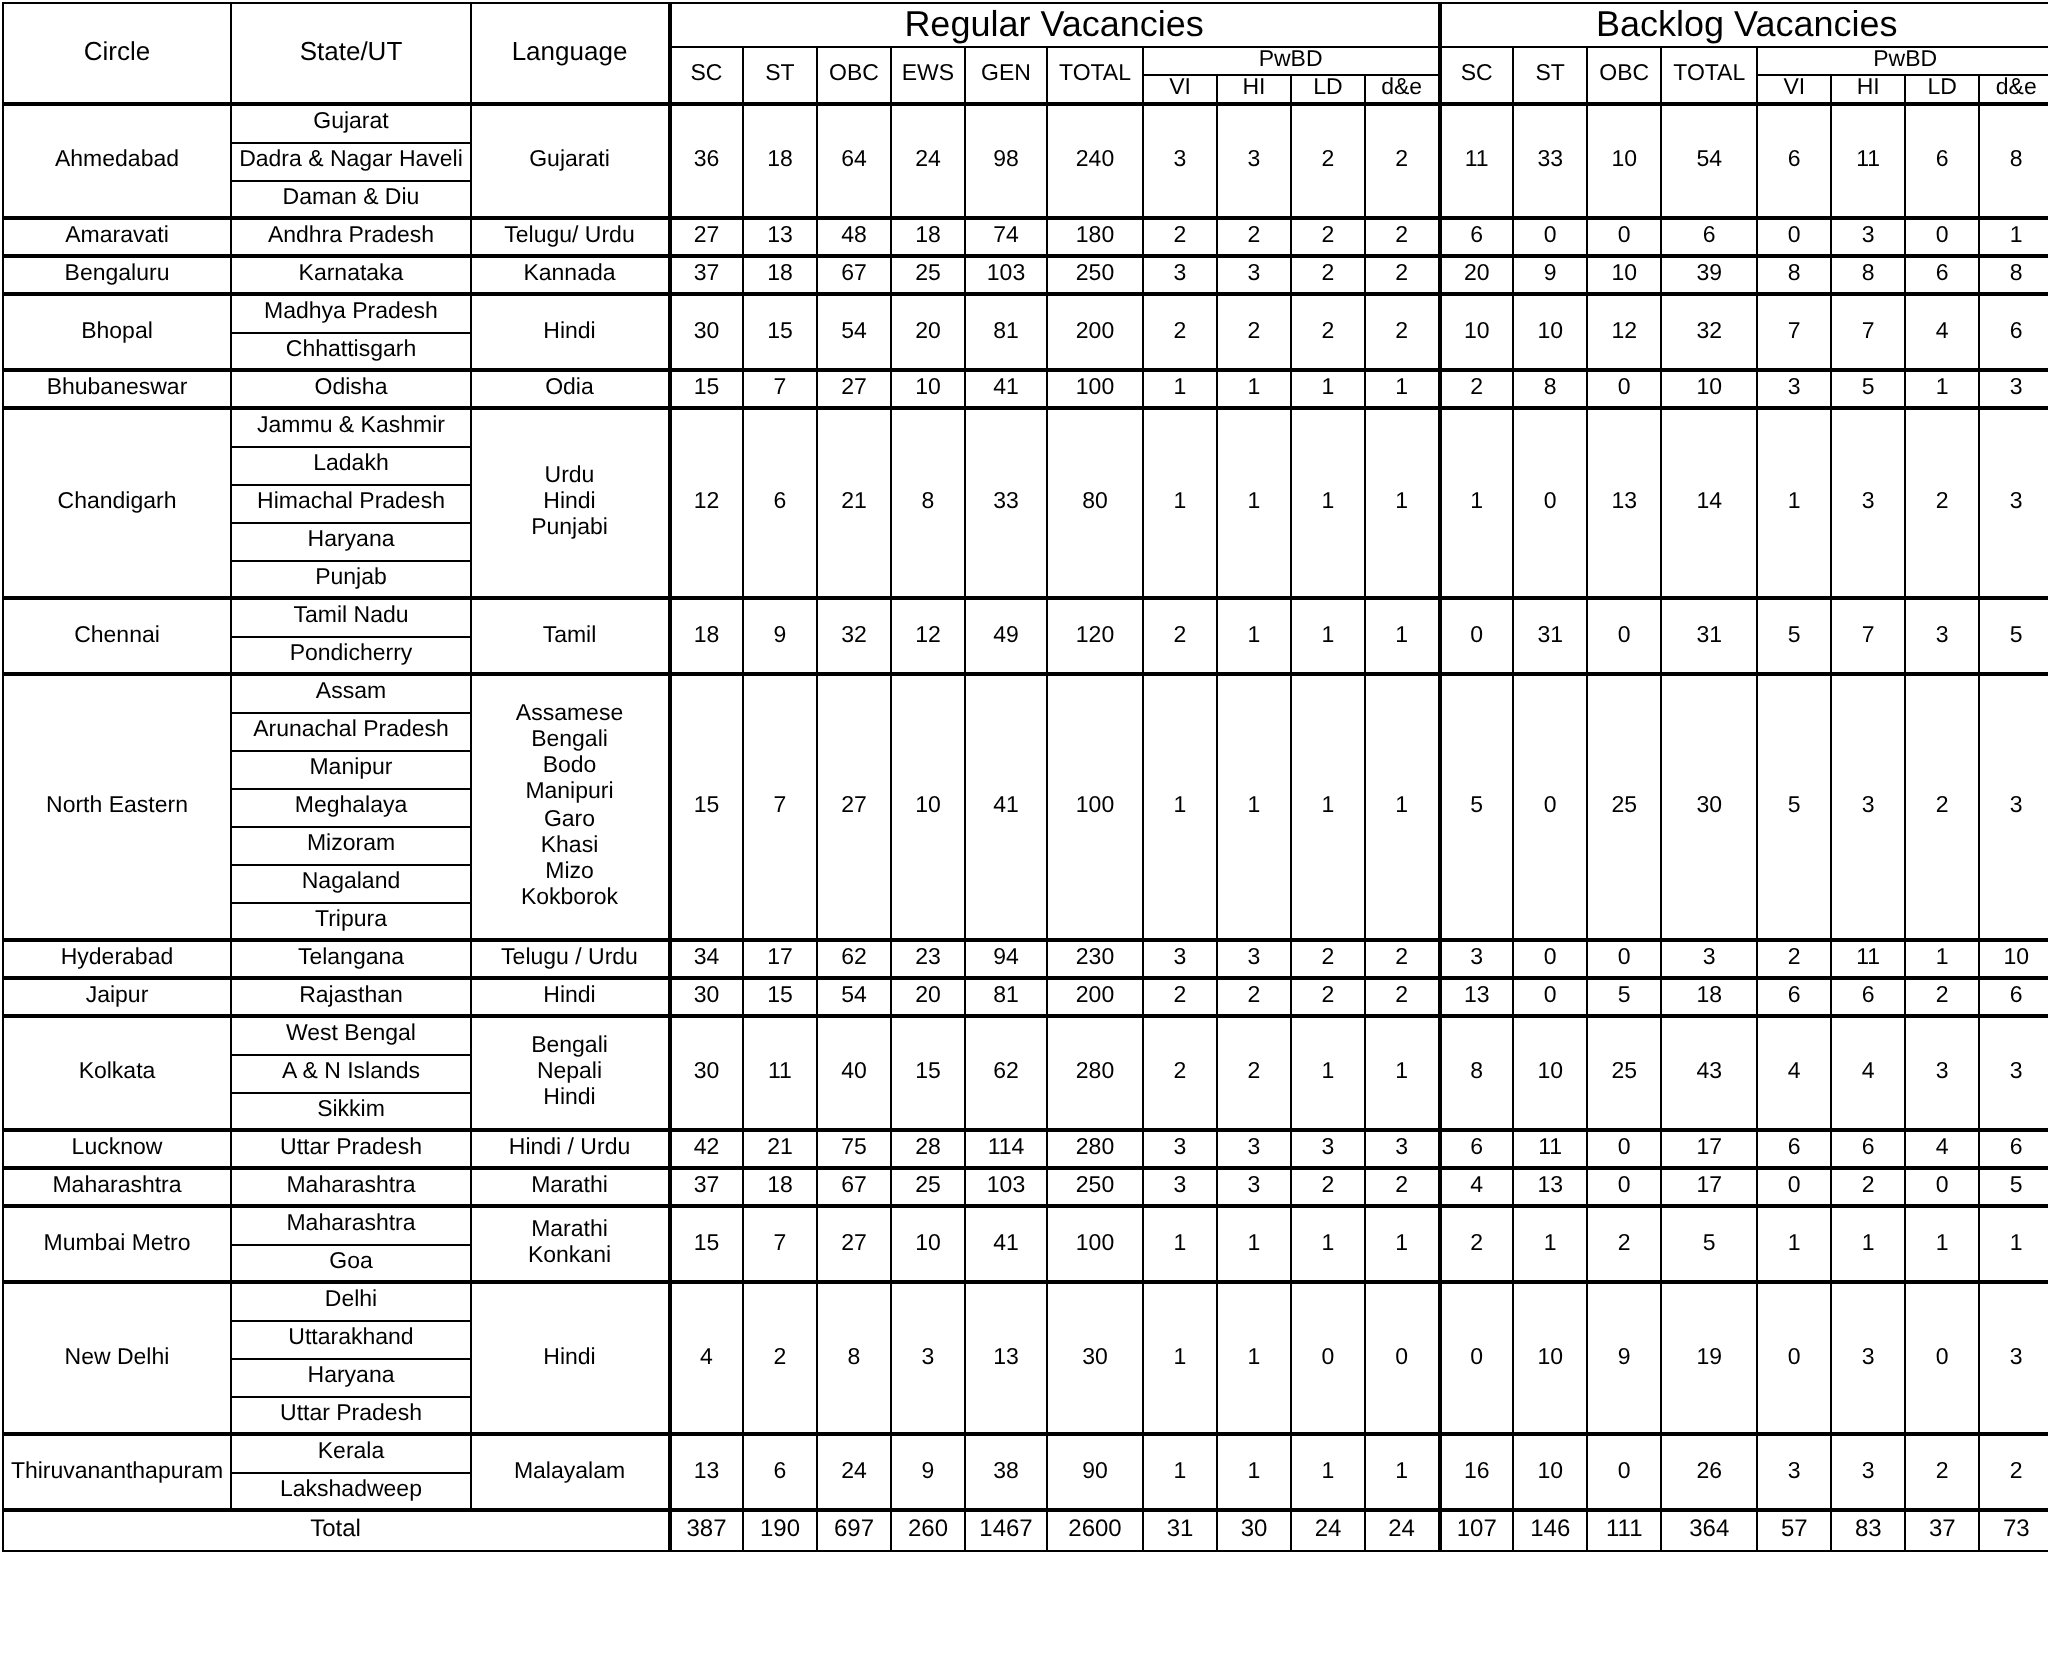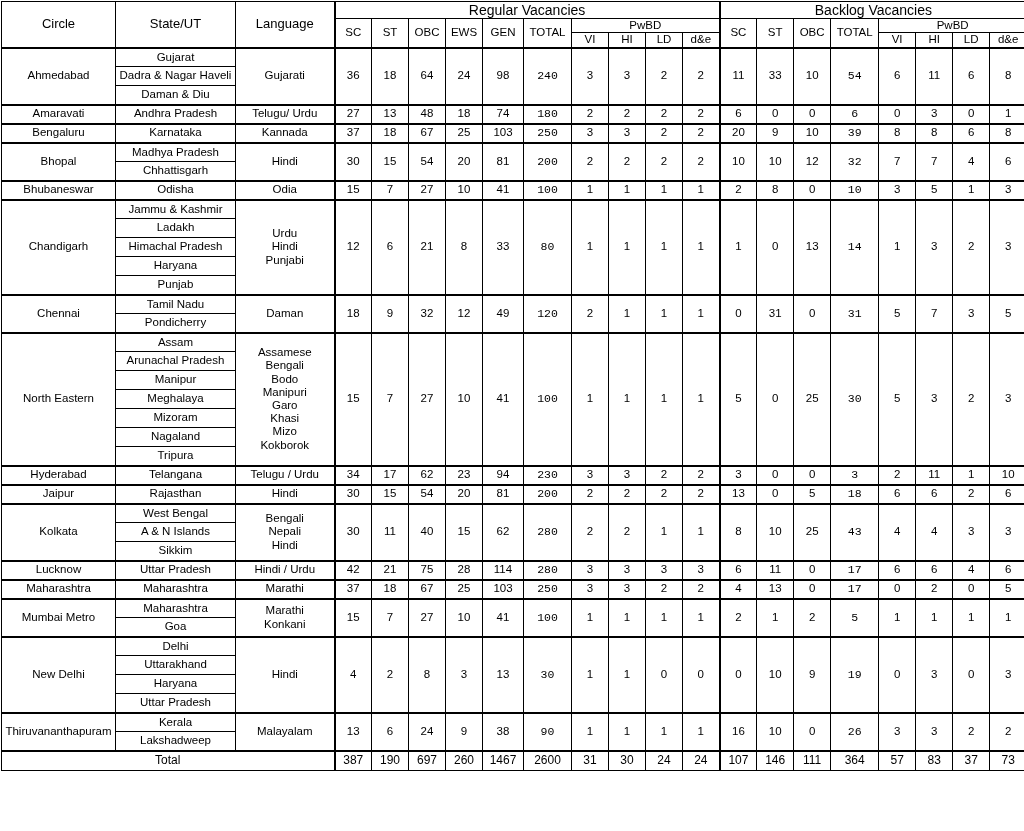--- a/index.html
+++ b/index.html
@@ -30,21 +30,21 @@
     font-weight: normal;
     line-height: 1.15;
     overflow: hidden;
   }
   
   thead th {
     font-weight: bold;
     font-size: 13px;
   }
   th.grp-head {
-    font-size: 14px;
+    font-size: 18px;
     font-weight: bold;
   }
   th.sub-head {
     font-size: 11.5px;
     font-weight: bold;
   }
   .thick-right { border-right: 2px solid #000000 !important; }
   .thick-bottom { border-bottom: 2px solid #000000 !important; }
 
   td.circle-cell {
@@ -57,21 +57,20 @@
   }
   td.lang-cell {
     font-size: 11.5px;
     margin-top: 28px;
   }
   td.num {
     font-size: 11.5px;
   }
   td.total-num {
     font-weight: bold;
-    font-family: Liberation Mono, monospace;
   }
   tr.total-row td {
     font-weight: bold;
     font-size: 12px;
   }
   td.total-label {
     font-weight: bold;
     font-size: 12.5px;
   }
   .lang-multi { line-height: 1.35; }
@@ -292,21 +291,21 @@
       </tr>
       <tr style="height: 19px;">
         <td class="state-cell">Haryana</td>
       </tr>
       <tr style="height: 19px;">
         <td class="state-cell thick-bottom">Punjab</td>
       </tr>
       <tr style="height: 19px;">
         <td class="circle-cell thick-bottom" rowspan="2">Chennai</td>
         <td class="state-cell">Tamil Nadu</td>
-        <td class="lang-cell thick-right thick-bottom" rowspan="2">Daman</td>
+        <td class="lang-cell thick-right thick-bottom" rowspan="2">Tamil</td>
         <td class="num thick-bottom" rowspan="2">18</td>
         <td class="num thick-bottom" rowspan="2">9</td>
         <td class="num thick-bottom" rowspan="2">32</td>
         <td class="num thick-bottom" rowspan="2">12</td>
         <td class="num thick-bottom" rowspan="2">49</td>
         <td class="num thick-bottom total-num" rowspan="2">120</td>
         <td class="num thick-bottom" rowspan="2">2</td>
         <td class="num thick-bottom" rowspan="2">1</td>
         <td class="num thick-bottom" rowspan="2">1</td>
         <td class="num thick-bottom thick-right" rowspan="2">1</td>

